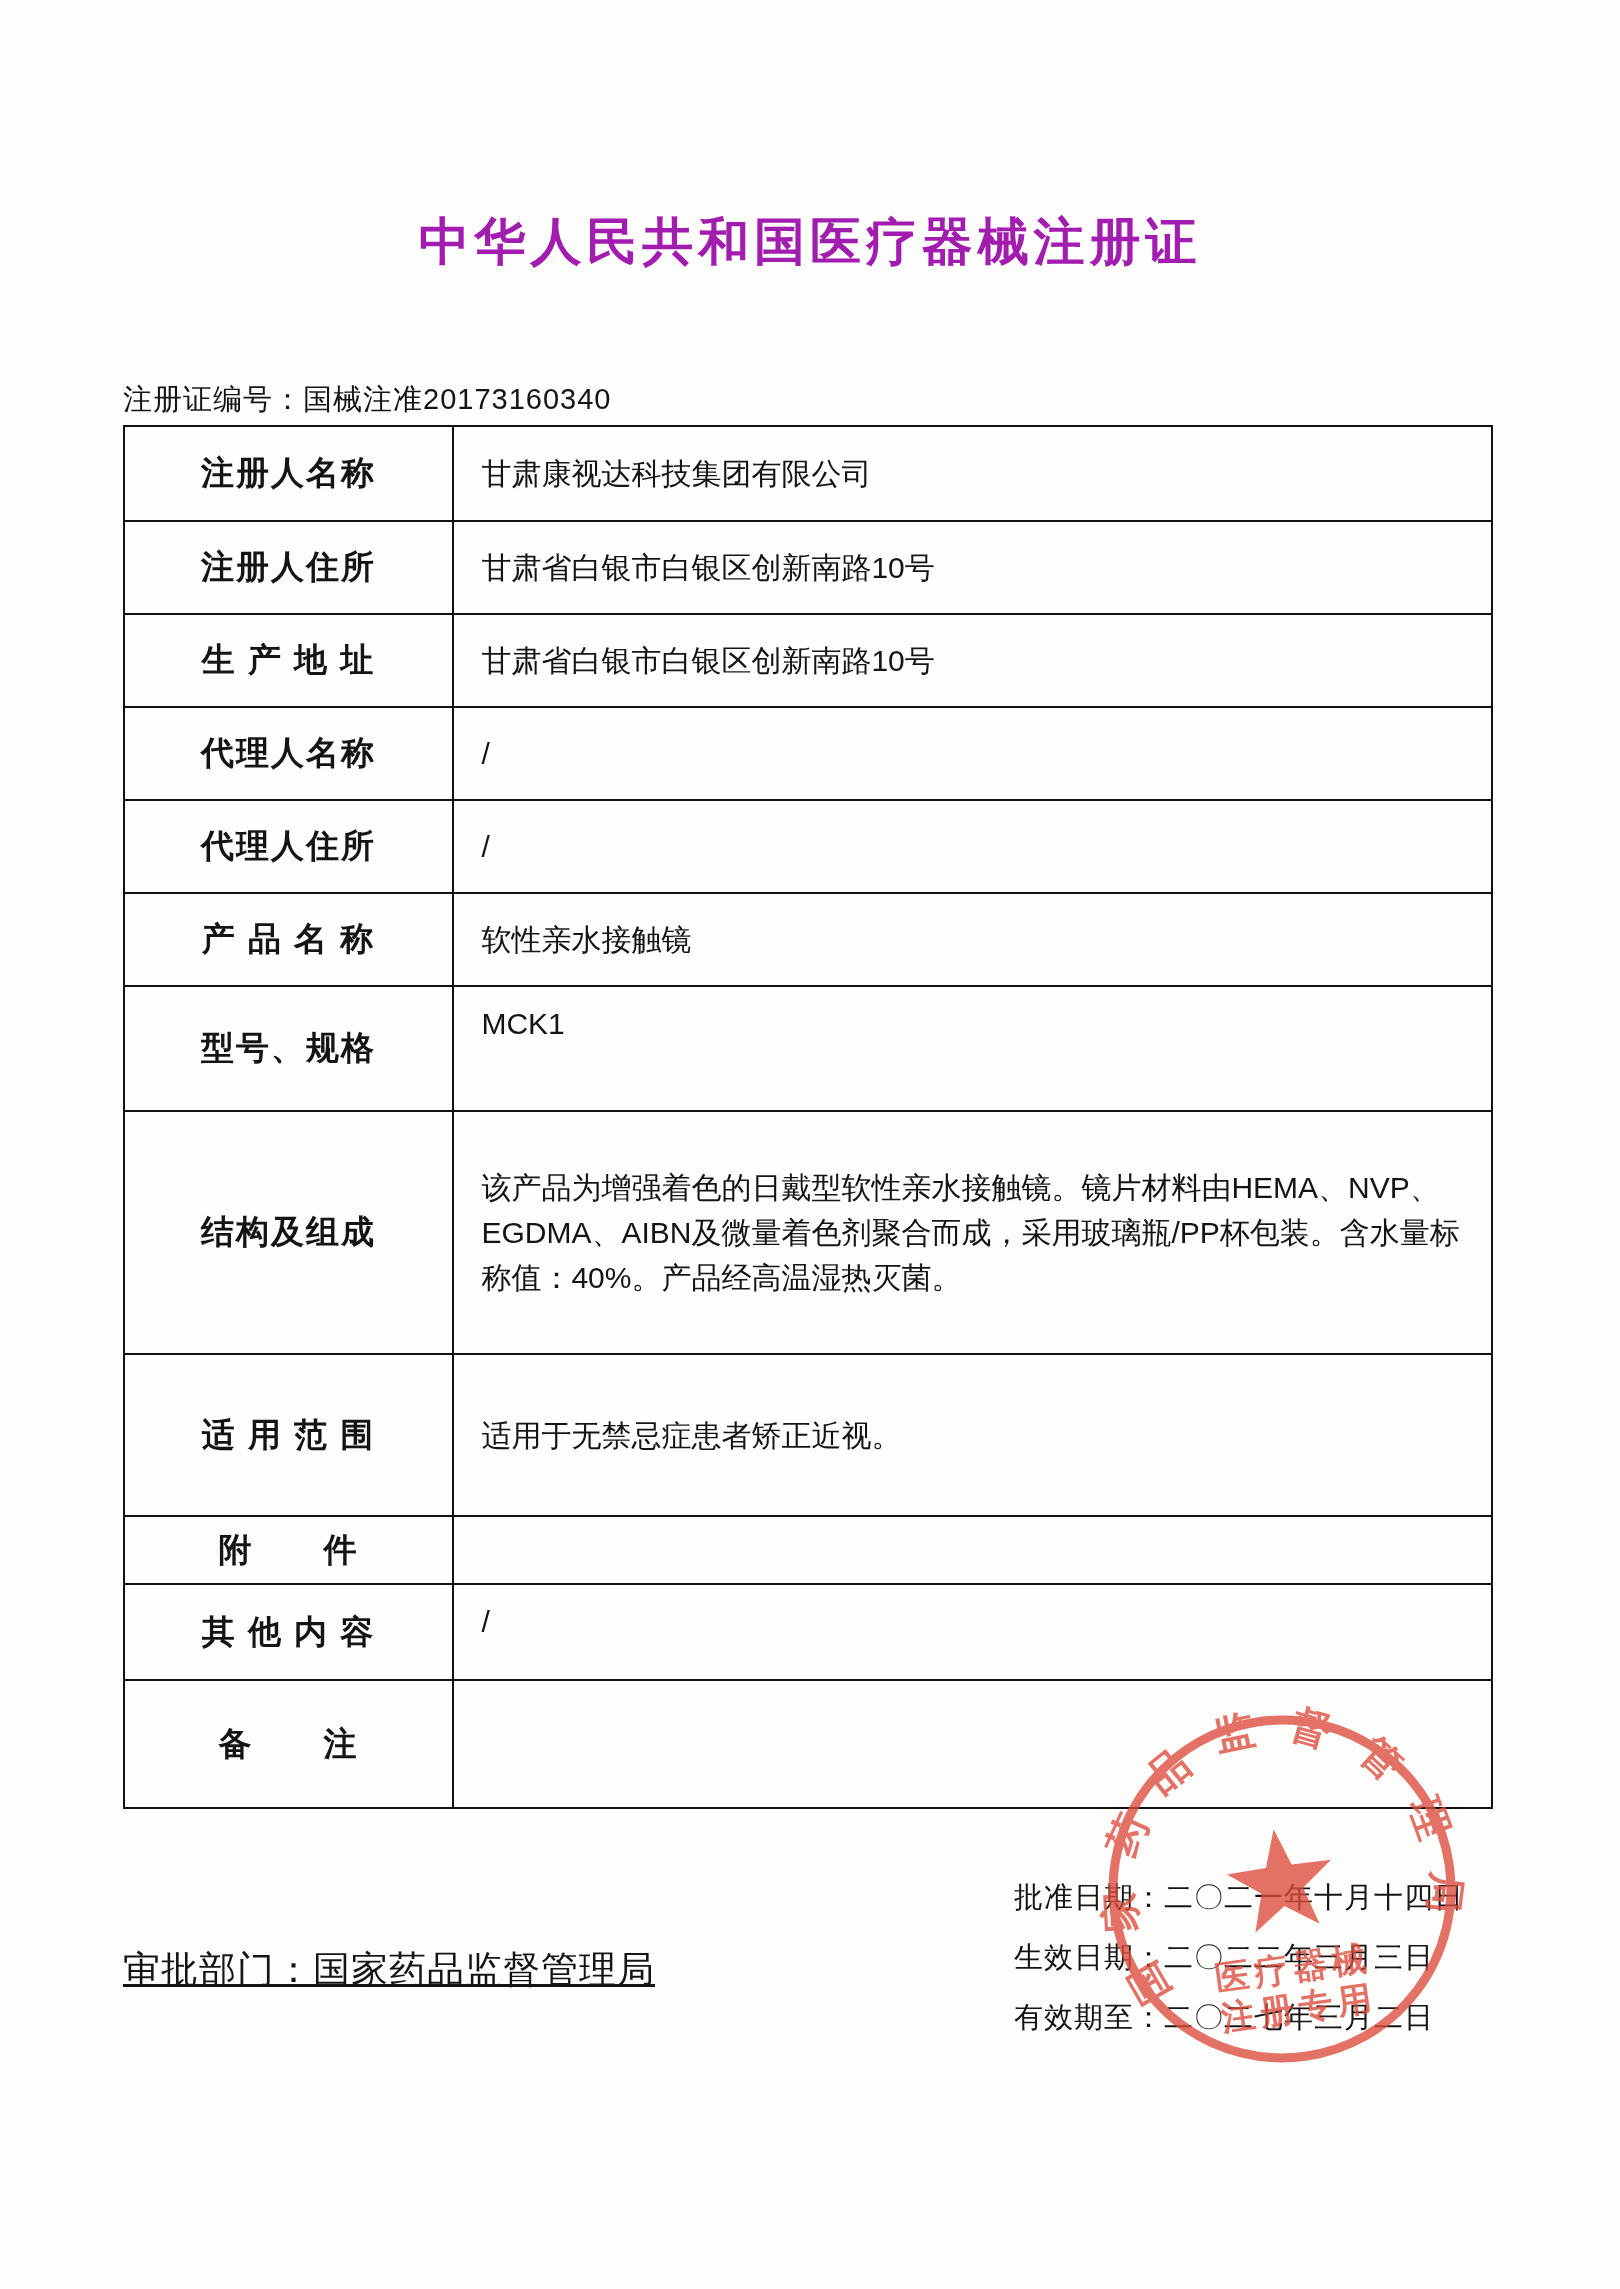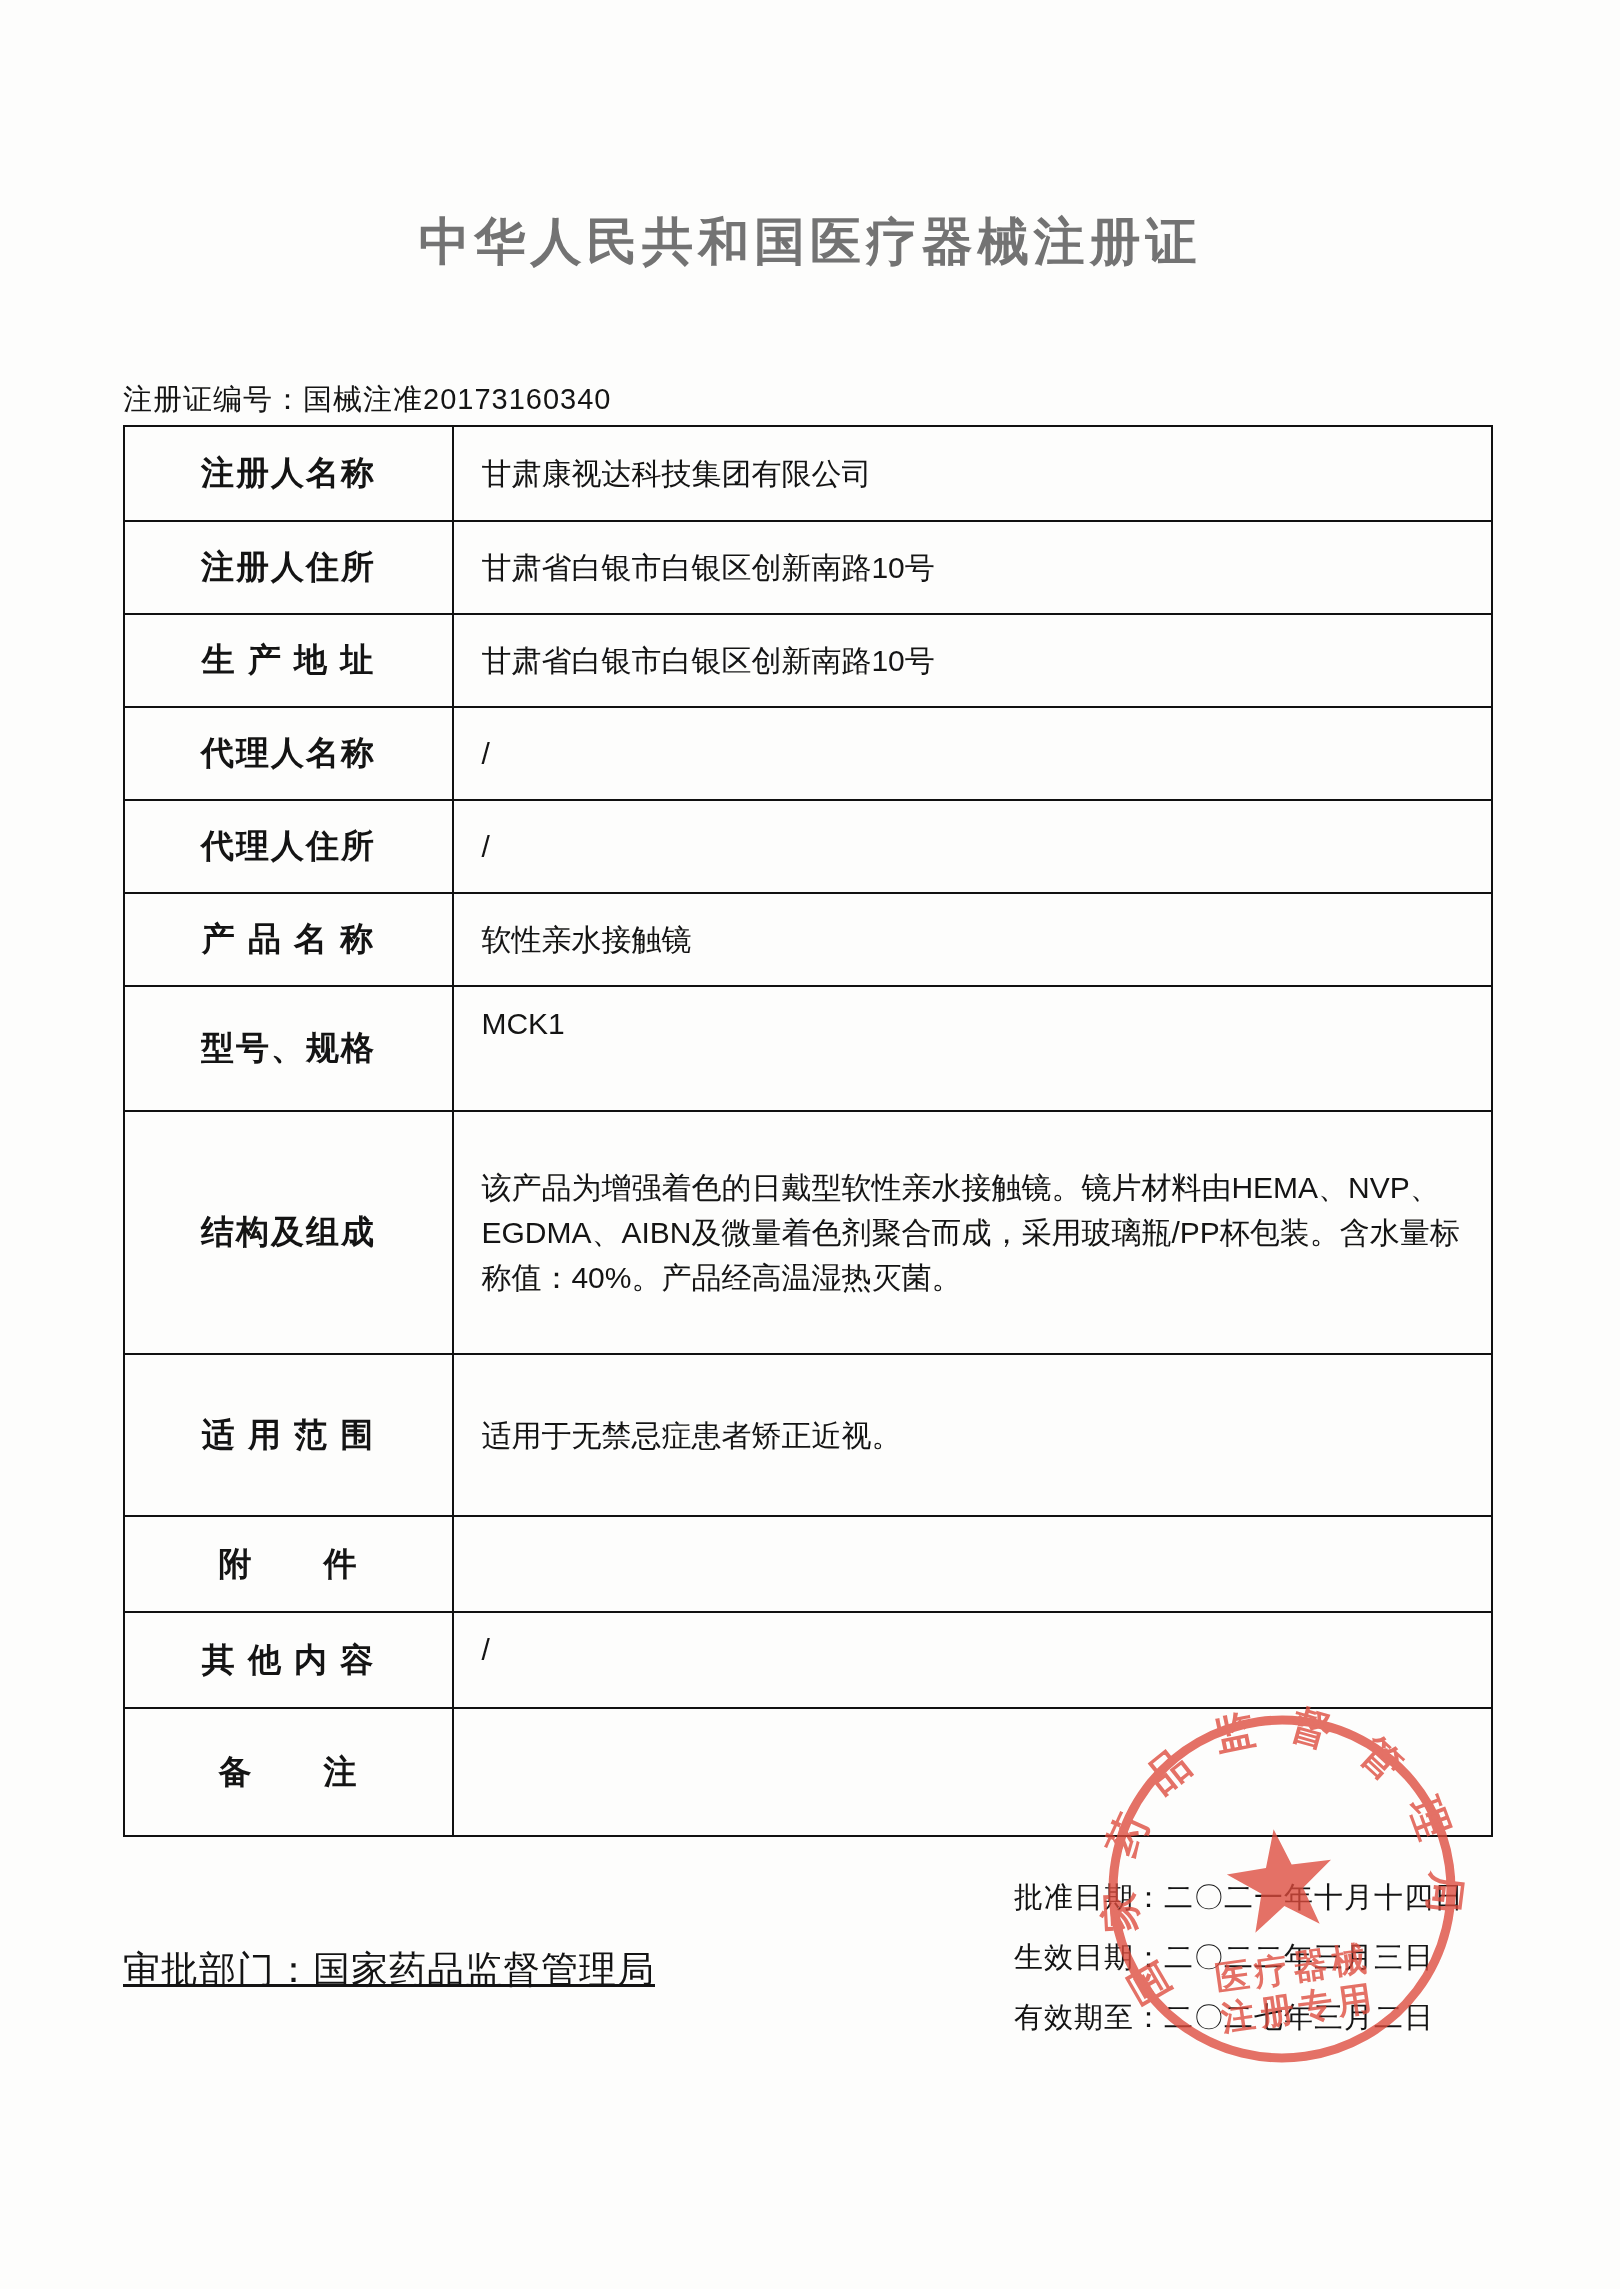--- a/index.html
+++ b/index.html
@@ -9,21 +9,21 @@
     position: relative;
     font-family: "Liberation Sans", sans-serif;
     color: #141414;
   }
   .page { position: absolute; inset: 0; background: #fdfdfc; }
 
   .cert-title {
     position: absolute; top: 208px; left: 0; width: 100%;
     text-align: center;
     font-size: 51px; font-weight: bold; letter-spacing: 4.9px;
-    color: #737373;
+    color: #a21caf;
   }
 
   .reg-line {
     position: absolute; left: 123px; top: 380px;
     font-size: 29px; letter-spacing: 1px;
     border-bottom: 2px solid #222;
     padding-bottom: 5px;
   }
 
   .cert-table {
@@ -119,21 +119,21 @@
     <div class="trow" style="height:243px">
       <div class="cell-label">结构及组成</div>
       <div class="cell-value">该产品为增强着色的日戴型软性亲水接触镜。镜片材料由HEMA、NVP、EGDMA、AIBN及微量着色剂聚合而成，采用玻璃瓶/PP杯包装。含水量标称值：40%。产品经高温湿热灭菌。</div>
     </div>
 
     <div class="trow" style="height:162px">
       <div class="cell-label">适 用 范 围</div>
       <div class="cell-value">适用于无禁忌症患者矫正近视。</div>
     </div>
 
-    <div class="trow" style="height:96px">
+    <div class="trow" style="height:68px">
       <div class="cell-label">附　　件</div>
     </div>
 
     <div class="trow" style="height:96px">
       <div class="cell-label">其 他 内 容</div>
       <div class="cell-value v-top">/</div>
     </div>
 
     <div class="trow" style="height:128px">
       <div class="cell-label">备　　注</div>

